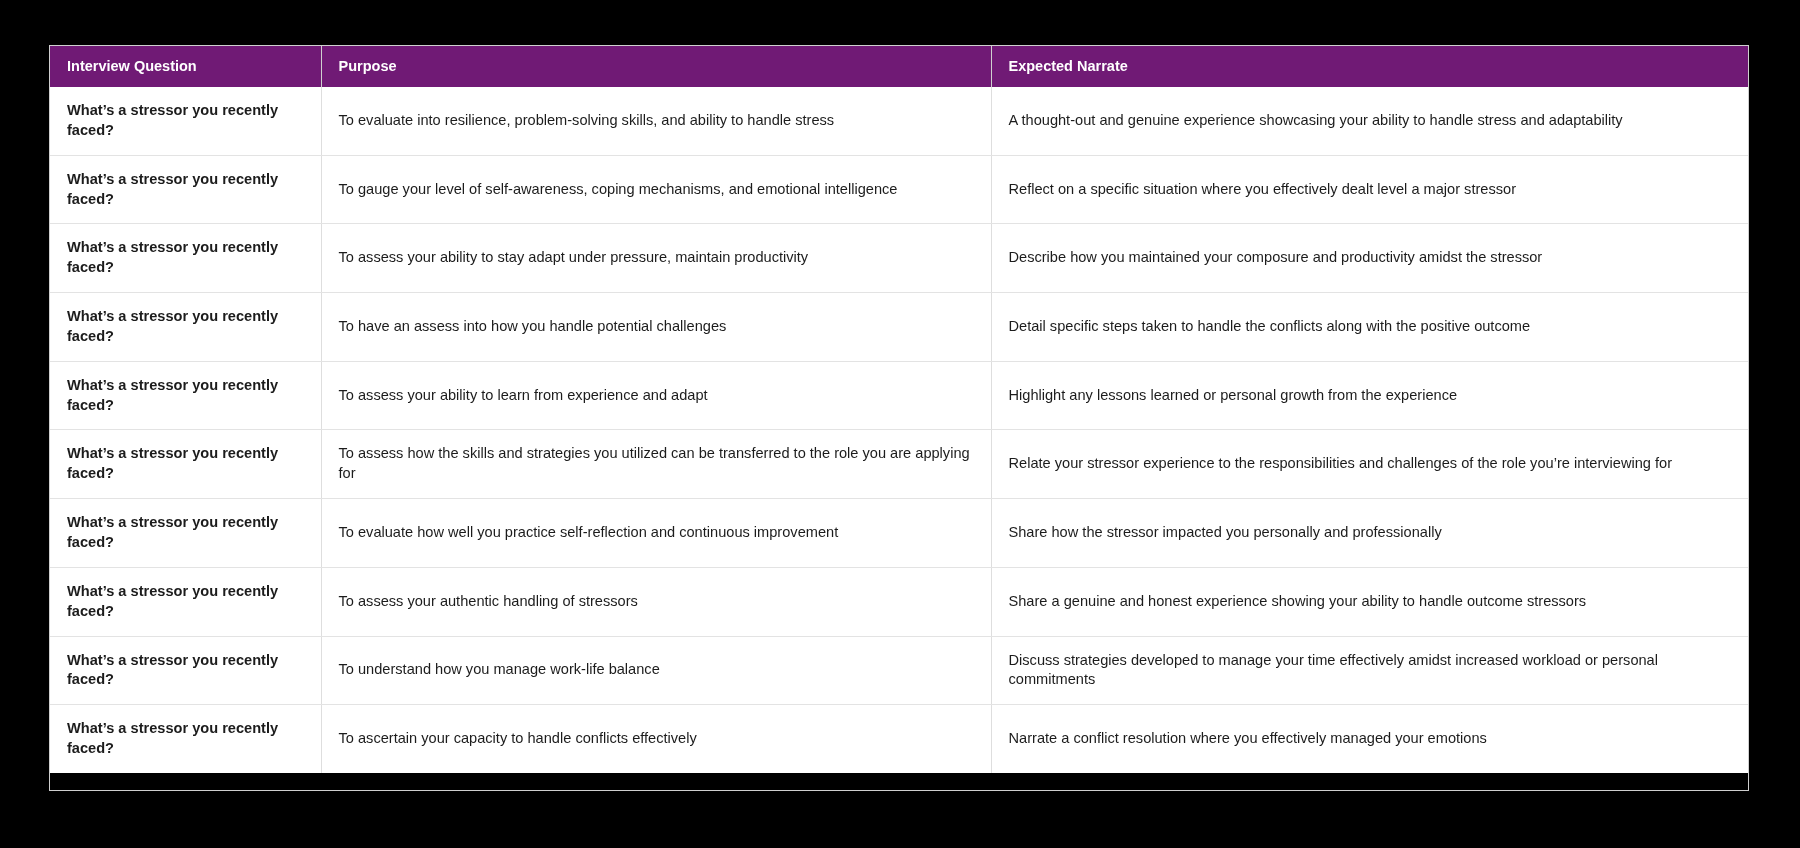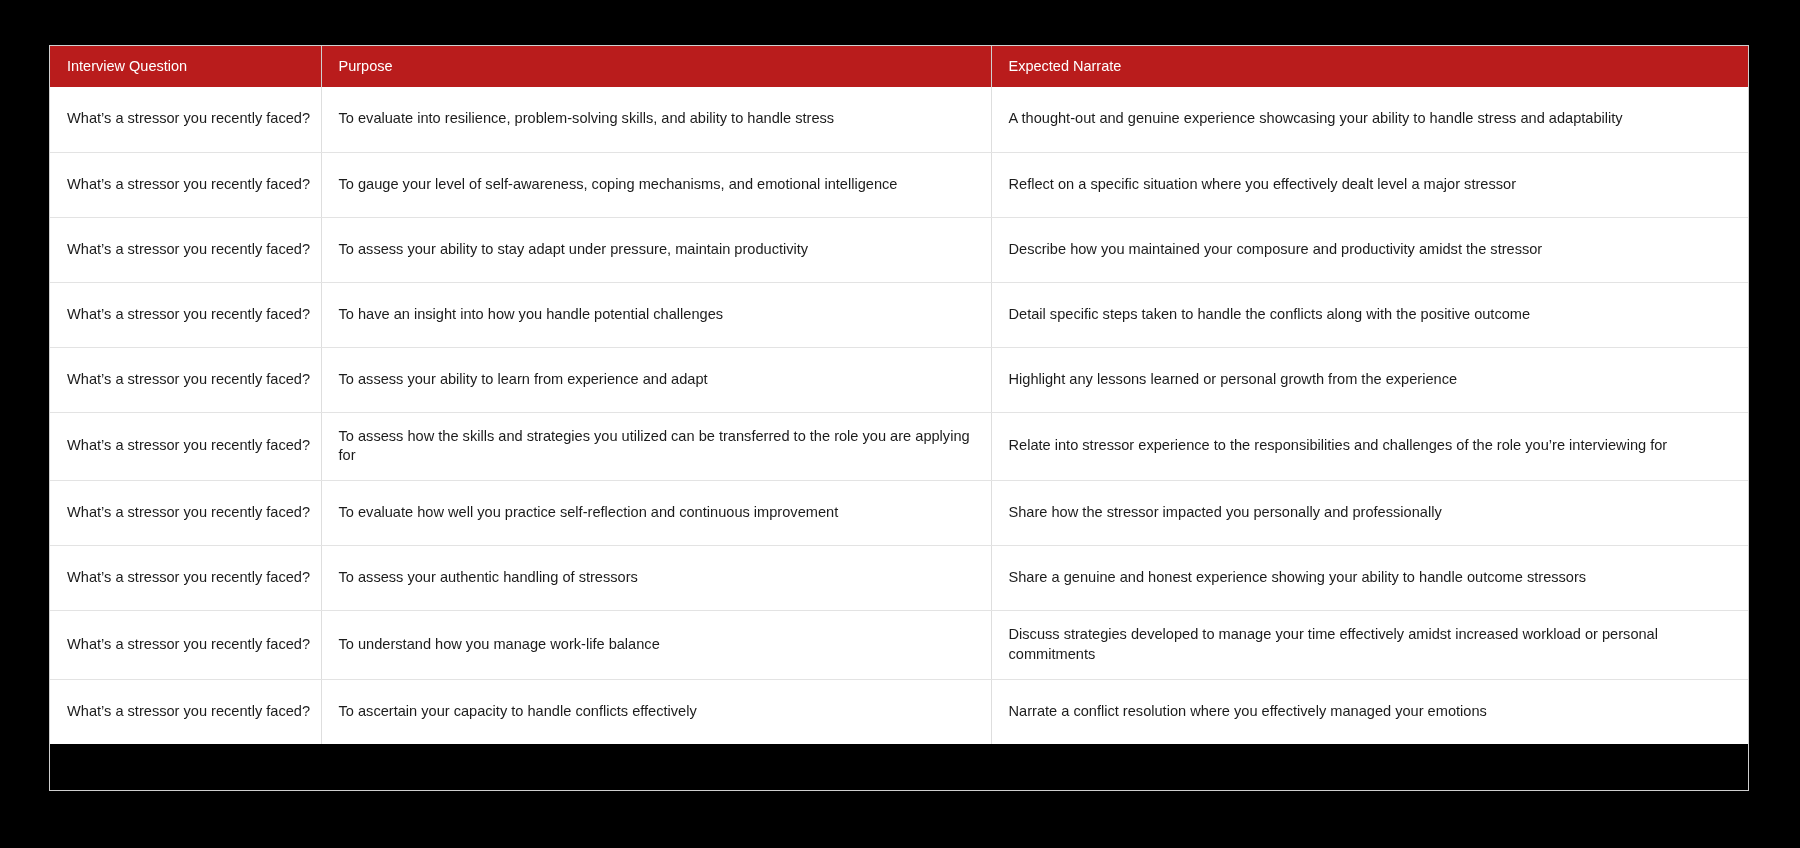--- a/index.html
+++ b/index.html
@@ -60,24 +60,24 @@
     border-collapse: collapse;
     table-layout: fixed;
     background: #ffffff;
   }
 
   col.c-question { width: 271px; }
   col.c-purpose  { width: 670px; }
   col.c-expected { width: 757px; }
 
   thead th {
-    background: #b91c1c;
+    background: #701a75;
     color: #ffffff;
     font-size: 14.5px;
-    font-weight: normal;
+    font-weight: bold;
     text-align: left;
     padding: 12px 17px 13px 17px;
     border-right: 1px solid #cfcfcf;
     box-sizing: border-box;
     vertical-align: middle;
     height: 40px;
     white-space: nowrap;
   }
   thead th:last-child { border-right: none; }
 
@@ -90,21 +90,21 @@
     padding: 14px 17px 14px 17px;
     border-right: 1px solid #dedede;
     border-bottom: 1px solid #e3e3e3;
     box-sizing: border-box;
     vertical-align: middle;
     height: 65px;
   }
   tbody td:last-child { border-right: none; }
   tbody tr:last-child td { border-bottom: none; }
 
-  td.cell-question { padding-right: 10px; }
+  td.cell-question { padding-right: 10px; font-weight: bold; }
 </style>
 </head>
 <body>
 
 <div class="page">
   <div class="table-frame">
 
 
     <table class="data-table">
       <colgroup>
@@ -130,32 +130,32 @@
             <td class="cell-purpose">To gauge your level of self-awareness, coping mechanisms, and emotional intelligence</td>
             <td class="cell-expected">Reflect on a specific situation where you effectively dealt level a major stressor</td>
           </tr>
           <tr>
             <td class="cell-question">What’s a stressor you recently faced?</td>
             <td class="cell-purpose">To assess your ability to stay adapt under pressure, maintain productivity</td>
             <td class="cell-expected">Describe how you maintained your composure and productivity amidst the stressor</td>
           </tr>
           <tr>
             <td class="cell-question">What’s a stressor you recently faced?</td>
-            <td class="cell-purpose">To have an insight into how you handle potential challenges</td>
+            <td class="cell-purpose">To have an assess into how you handle potential challenges</td>
             <td class="cell-expected">Detail specific steps taken to handle the conflicts along with the positive outcome</td>
           </tr>
           <tr>
             <td class="cell-question">What’s a stressor you recently faced?</td>
             <td class="cell-purpose">To assess your ability to learn from experience and adapt</td>
             <td class="cell-expected">Highlight any lessons learned or personal growth from the experience</td>
           </tr>
           <tr>
             <td class="cell-question">What’s a stressor you recently faced?</td>
             <td class="cell-purpose">To assess how the skills and strategies you utilized can be transferred to the role you are applying for</td>
-            <td class="cell-expected">Relate into stressor experience to the responsibilities and challenges of the role you’re interviewing for</td>
+            <td class="cell-expected">Relate your stressor experience to the responsibilities and challenges of the role you’re interviewing for</td>
           </tr>
           <tr>
             <td class="cell-question">What’s a stressor you recently faced?</td>
             <td class="cell-purpose">To evaluate how well you practice self-reflection and continuous improvement</td>
             <td class="cell-expected">Share how the stressor impacted you personally and professionally</td>
           </tr>
           <tr>
             <td class="cell-question">What’s a stressor you recently faced?</td>
             <td class="cell-purpose">To assess your authentic handling of stressors</td>
             <td class="cell-expected">Share a genuine and honest experience showing your ability to handle outcome stressors</td>

